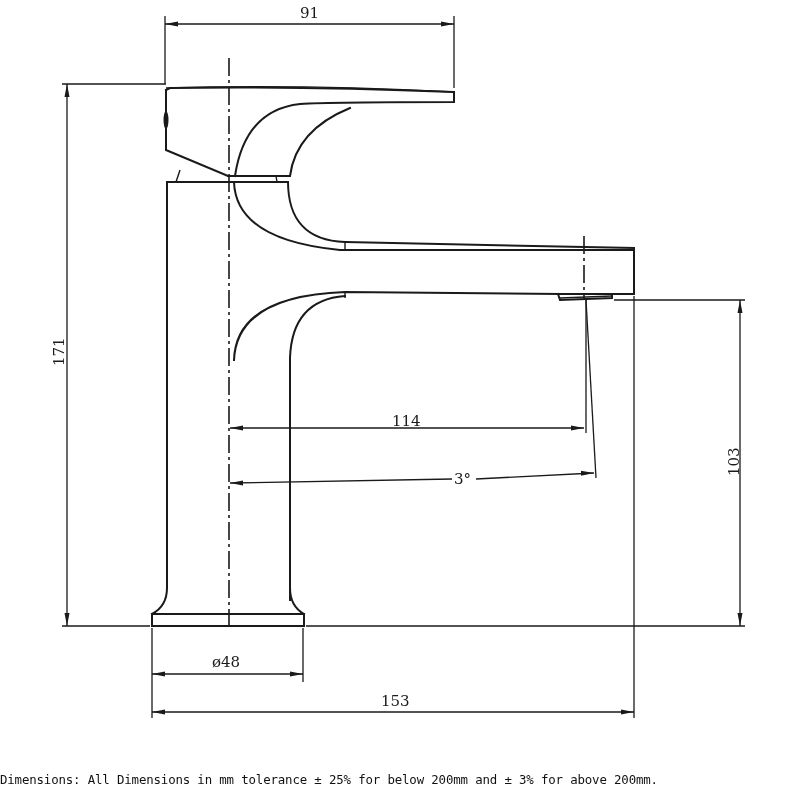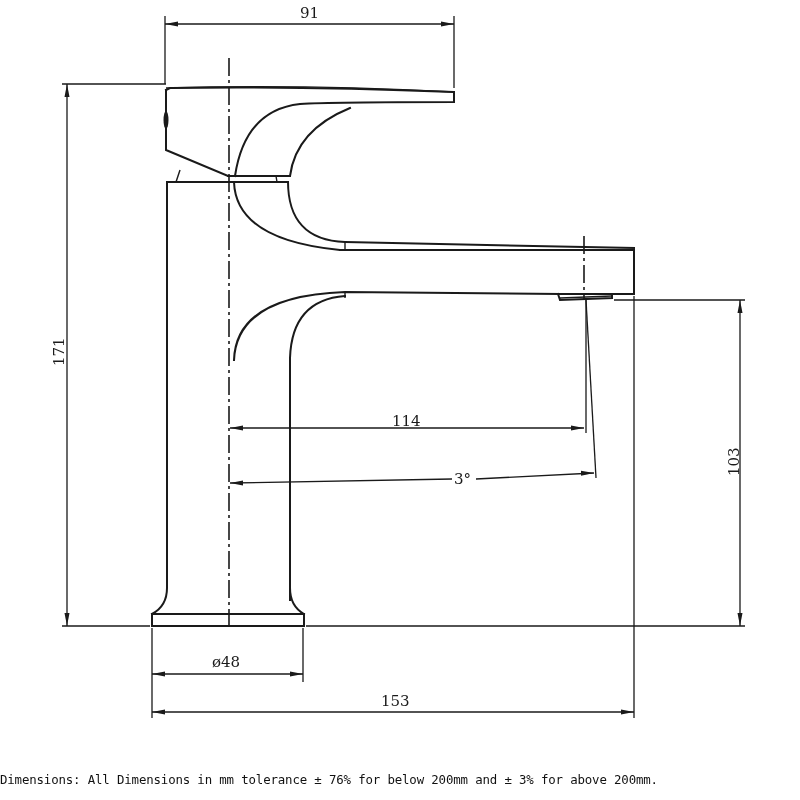--- a/index.html
+++ b/index.html
@@ -127,13 +127,13 @@
   </g>
 
   <g>
     <line class="dim" x1="152" y1="712" x2="634" y2="712"></line>
     <polygon class="arrow" points="152,712 165,709.5 165,714.5"></polygon>
     <polygon class="arrow" points="634,712 621,709.5 621,714.5"></polygon>
     <text class="dimtxt" x="381" y="706">153</text>
   </g>
 </svg>
 
-<div id="footnote">Dimensions: All Dimensions in mm tolerance ± 76% for below 200mm and ± 3% for above 200mm.</div>
+<div id="footnote">Dimensions: All Dimensions in mm tolerance ± 25% for below 200mm and ± 3% for above 200mm.</div>
 
 </body></html>

